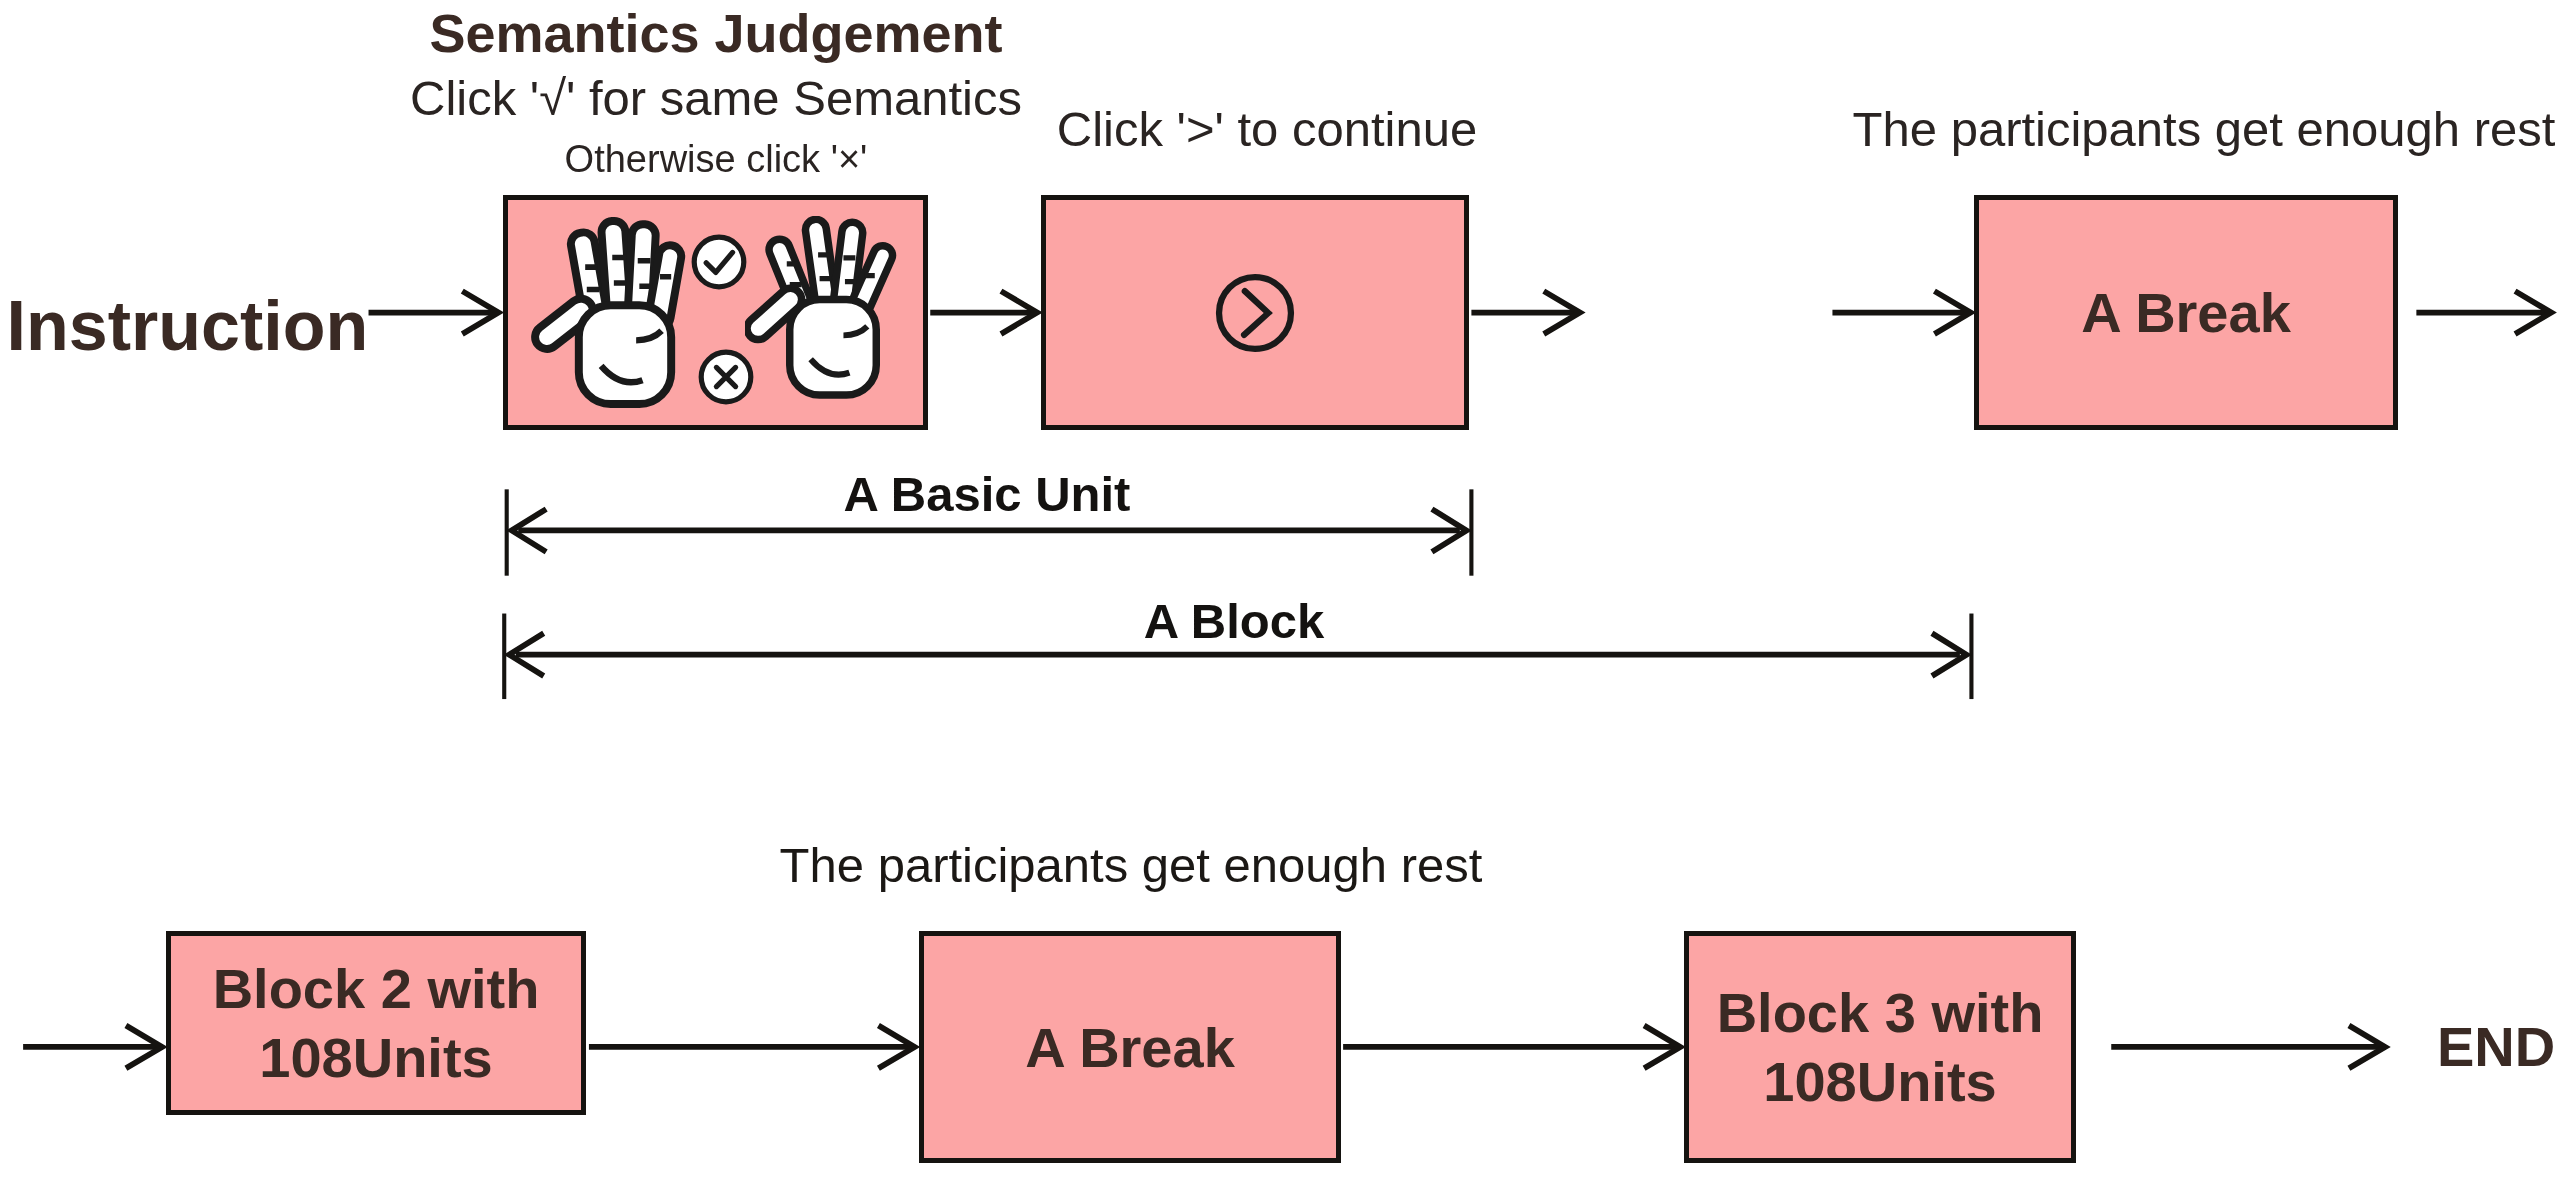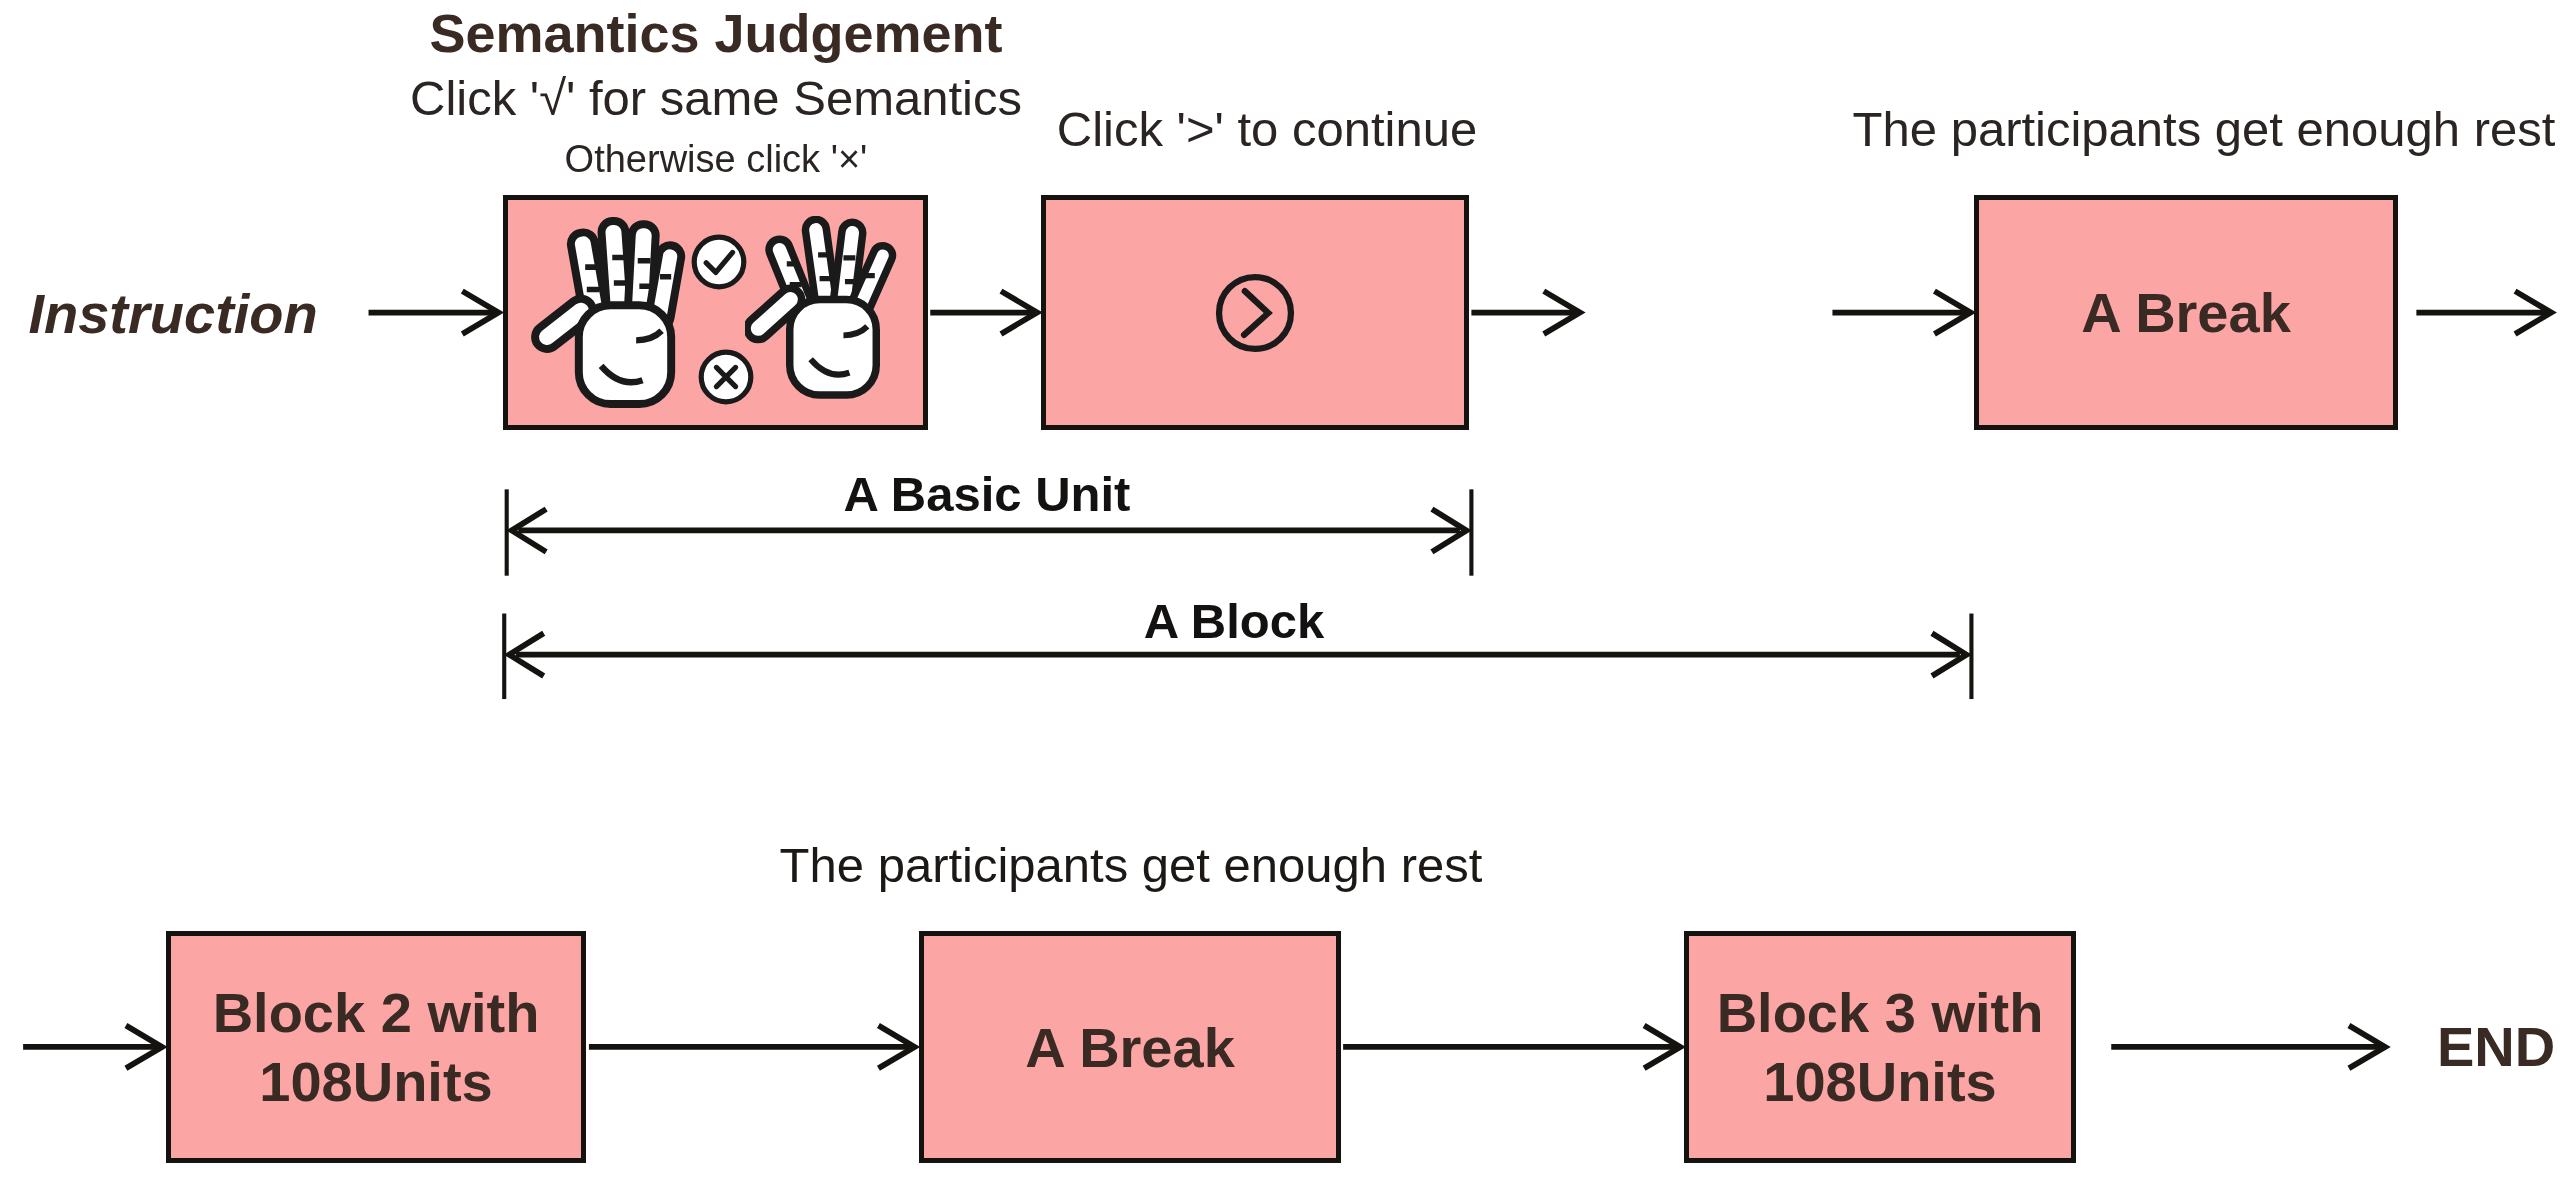--- a/index.html
+++ b/index.html
@@ -93,21 +93,21 @@
   <div class="abs txt heading" style="left:387px;top:3.3px;width:658px;font-size:54px;line-height:61px;">Semantics Judgement</div>
 
   <div class="abs txt annot" style="left:354px;top:69px;width:724px;font-size:49px;line-height:58px;">Click '√' for same Semantics</div>
 
   <div class="abs txt annot" style="left:354px;top:130px;width:724px;font-size:38px;line-height:58px;">Otherwise click '×'</div>
 
   <div class="abs txt annot" style="left:946px;top:100px;width:642px;font-size:49px;line-height:58px;">Click '&gt;' to continue</div>
 
   <div class="abs txt annot" style="left:1834px;top:100px;width:740px;font-size:49px;line-height:58px;">The participants get enough rest</div>
 
-  <div class="abs txt heading" style="left:6.6px;top:285px;width:333px;font-size:56px;line-height:58px;font-style:italic;">Instruction</div>
+  <div class="abs txt heading" style="left:6.6px;top:297px;width:333px;font-size:70px;line-height:58px;">Instruction</div>
 
   <div class="box" style="left:503px;top:195px;width:425px;height:235px;">
     <svg class="abs" style="left:23px;top:13px;" width="188" height="207" viewBox="0 0 110 130" fill="#ffffff" stroke="#1a1a1a" stroke-width="5">
       <rect x="25" y="12" width="15" height="60" rx="7" transform="rotate(-10 32 42)"></rect>
       <rect x="42" y="5" width="15" height="64" rx="7" transform="rotate(-4 49 37)"></rect>
       <rect x="58" y="7" width="15" height="62" rx="7" transform="rotate(3 65 38)"></rect>
       <rect x="73" y="20" width="14" height="52" rx="7" transform="rotate(10 80 46)"></rect>
       <rect x="-4" y="62" width="42" height="15" rx="7.5" transform="rotate(-38 17 70)"></rect>
       <rect x="26" y="58" width="58" height="62" rx="20"></rect>
       <path d="M40,96 q12,14 26,9" fill="none" stroke-width="4"></path>
@@ -151,21 +151,21 @@
   <div class="box" style="left:1974px;top:195px;width:424px;height:235px;">
     <div class="box-label heading txt">A Break</div>
   </div>
 
   <div class="abs txt measure" style="left:658px;top:467px;width:658px;font-size:49px;line-height:54px;">A Basic Unit</div>
 
   <div class="abs txt measure" style="left:905px;top:594px;width:658px;font-size:49px;line-height:54px;">A Block</div>
 
   <div class="abs txt annot" style="left:761px;top:836px;width:740px;font-size:49px;line-height:58px;color:#1b1815;">The participants get enough rest</div>
 
-  <div class="box" style="left:166px;top:931px;width:420px;height:232px;justify-content:center;">
+  <div class="box" style="left:166px;top:931px;width:420px;height:184px;justify-content:center;">
     <div class="box-label heading txt">Block 2 with</div>
     <div class="box-label heading txt">108Units</div>
   </div>
 
   <div class="box" style="left:919px;top:931px;width:422px;height:232px;">
     <div class="box-label heading txt">A Break</div>
   </div>
 
   <div class="box" style="left:1684px;top:931px;width:392px;height:232px;">
     <div class="box-label heading txt">Block 3 with</div>

